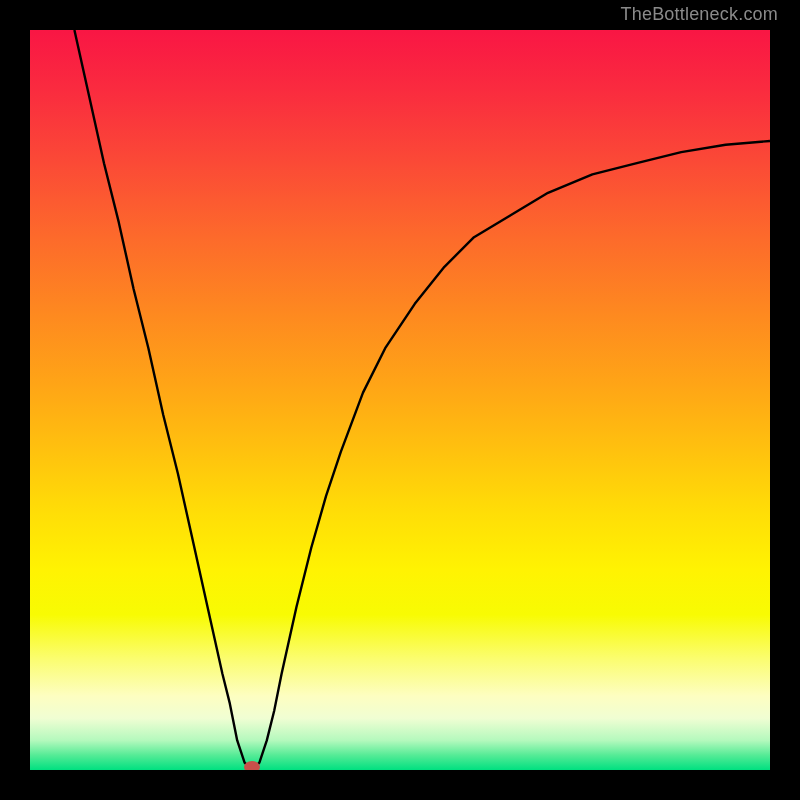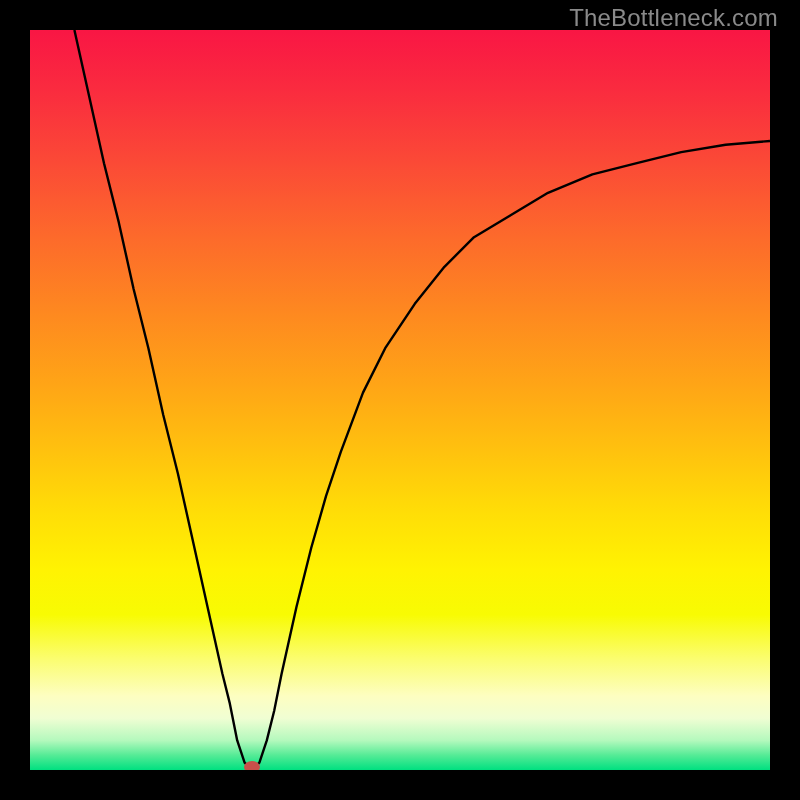--- a/index.html
+++ b/index.html
@@ -16,21 +16,21 @@
     left: 0;
     width: 800px;
     height: 800px;
     background: #000;
   }
   .watermark {
     position: absolute;
     top: 4px;
     right: 22px;
     color: #8a8a8a;
-    font-size: 24px;
+    font-size: 18px;
     font-weight: 500;
     letter-spacing: 0.2px;
   }
   .plot {
     position: absolute;
     left: 30px;
     top: 30px;
     width: 740px;
     height: 740px;
     overflow: hidden;

